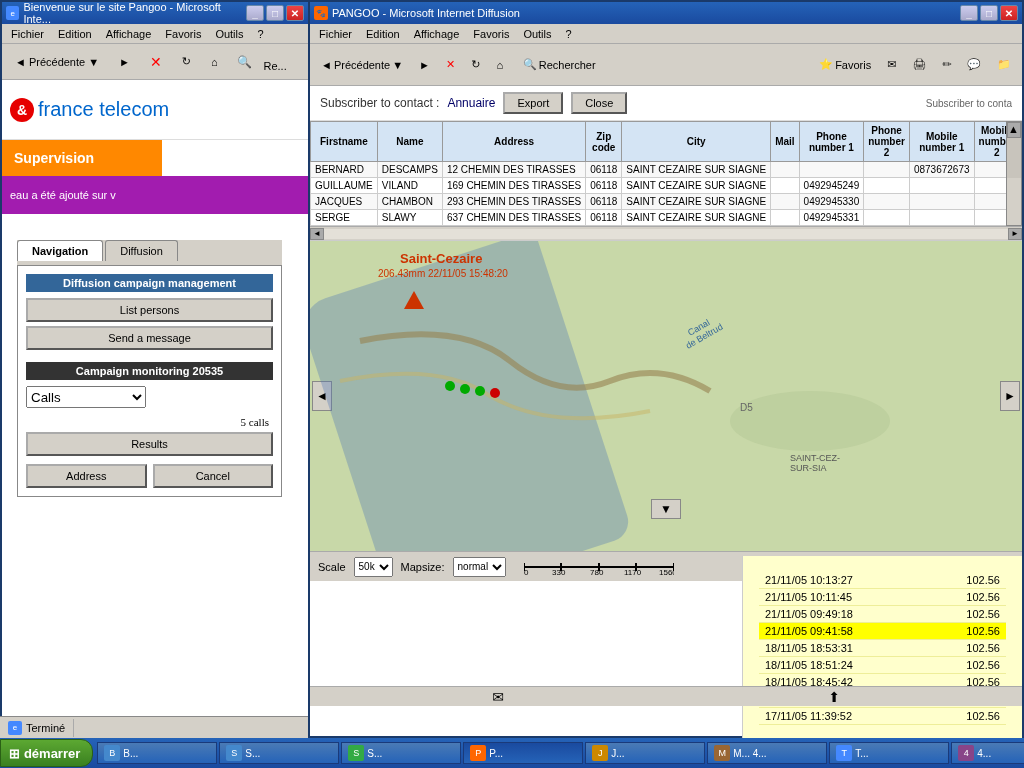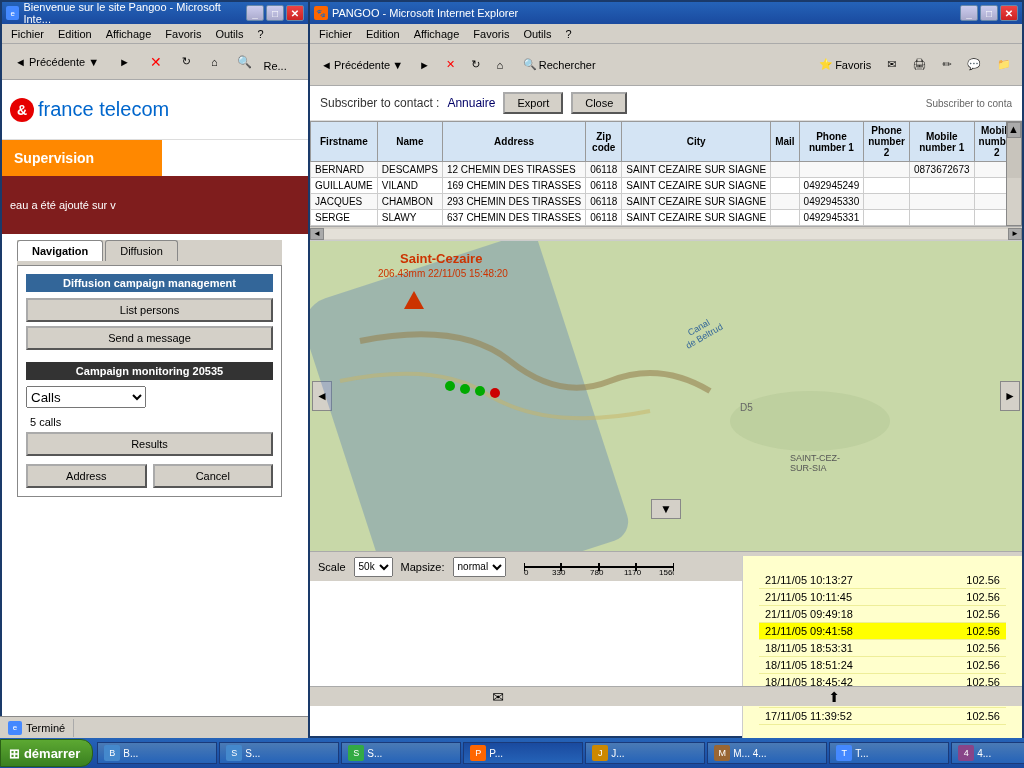--- a/index.html
+++ b/index.html
@@ -24,33 +24,33 @@
     .win-btn.close { background: linear-gradient(to bottom, #e44, #c22); color: white; }
     .bg-menubar { height: 20px; background: #d4d0c8; display: flex; align-items: center; gap: 8px; padding: 0 6px; border-bottom: 1px solid #aaa; font-size: 11px; }
     .bg-menubar span { cursor: pointer; padding: 1px 3px; }
     .bg-toolbar { height: 36px; background: #d4d0c8; display: flex; align-items: center; padding: 2px 4px; gap: 2px; border-bottom: 1px solid #aaa; }
     .bg-toolbar-btn { height: 30px; padding: 2px 8px; background: #d4d0c8; border: 1px solid transparent; cursor: pointer; display: flex; align-items: center; gap: 3px; font-size: 11px; border-radius: 3px; }
     .ft-logo-area { height: 60px; background: white; display: flex; align-items: center; padding: 8px; border-bottom: 1px solid #ddd; }
     .ft-logo { display: flex; align-items: center; gap: 4px; }
     .ft-logo-icon { width: 24px; height: 24px; background: #e60000; display: flex; align-items: center; justify-content: center; color: white; font-weight: bold; font-size: 14px; border-radius: 50%; }
     .ft-logo-text { color: #0066cc; font-size: 20px; font-weight: 300; }
     .ft-orange-bar { height: 36px; background: #ff8800; color: white; font-weight: bold; font-size: 14px; display: flex; align-items: center; padding: 12px 12px; width: 160px; }
-    .ft-banner { height: 58px; background: #7f1d1d; display: flex; align-items: center; padding: 4px 8px; color: white; font-size: 11px; }
+    .ft-banner { height: 38px; background: #a21caf; display: flex; align-items: center; padding: 4px 8px; color: white; font-size: 11px; }
 
     
     .nav-sidebar { position: absolute; top: 238px; left: 15px; width: 265px; background: #d4d0c8; }
     .nav-tabs { display: flex; gap: 2px; margin-bottom: 4px; }
     .nav-tab { padding: 4px 14px; background: #d4d0c8; border: 1px solid #888; border-bottom: none; cursor: pointer; font-size: 11px; border-radius: 3px 3px 0 0; }
     .nav-tab.active { background: white; font-weight: bold; }
     .nav-panel { background: white; border: 1px solid #888; padding: 8px; }
     .campaign-section { background: #336699; color: white; text-align: center; font-size: 11px; font-weight: bold; padding: 3px; margin-bottom: 6px; }
     .campaign-btn { width: 100%; height: 24px; background: #d4d0c8; border: 2px outset #aaa; cursor: pointer; font-size: 11px; margin-bottom: 4px; }
     .campaign-section2 { background: #333; color: white; text-align: center; font-size: 11px; font-weight: bold; padding: 3px; margin: 8px 0 6px 0; }
     .calls-select { width: 120px; height: 22px; margin-bottom: 4px; }
-    .calls-count { text-align: left; padding: 4px; font-size: 11px; }
+    .calls-count { text-align: right; padding: 4px; font-size: 11px; font-family: Liberation Serif, serif; }
     .nav-action-btns { display: flex; gap: 6px; margin-top: 4px; }
     .nav-action-btn { flex: 1; height: 24px; background: #d4d0c8; border: 2px outset #aaa; cursor: pointer; font-size: 11px; }
 
     
     .main-window { position: absolute; top: 0; left: 308px; width: 716px; height: 738px; background: white; border: 2px solid #1a3a6a; z-index: 10; }
     .main-titlebar { height: 22px; background: linear-gradient(to bottom, #2563b8, #1a4a9f); display: flex; align-items: center; padding: 0 4px; color: white; font-size: 11px; gap: 4px; }
     .main-controls { margin-left: auto; display: flex; gap: 2px; }
     .main-menubar { height: 20px; background: #d4d0c8; display: flex; align-items: center; gap: 8px; padding: 0 6px; border-bottom: 1px solid #aaa; font-size: 11px; }
     .main-menubar span { cursor: pointer; padding: 1px 3px; }
     .main-toolbar { height: 42px; background: #d4d0c8; display: flex; align-items: center; padding: 2px 4px; gap: 2px; border-bottom: 1px solid #aaa; }
@@ -167,21 +167,21 @@
         <button class="nav-action-btn">Address</button>
         <button class="nav-action-btn">Cancel</button>
       </div>
     </div>
   </div>
 </div>
 
 <div class="main-window">
   <div class="main-titlebar">
     <div class="bg-window-titlebar-icon" style="background:#ff6600;">🐾</div>
-    <span>PANGOO - Microsoft Internet Explorer</span>
+    <span>PANGOO - Microsoft Internet Diffusion</span>
     <div class="main-controls">
       <div class="win-btn min">_</div>
       <div class="win-btn max">□</div>
       <div class="win-btn close">✕</div>
     </div>
   </div>
   <div class="main-menubar">
     <span>Fichier</span>
     <span>Edition</span>
     <span>Affichage</span>

